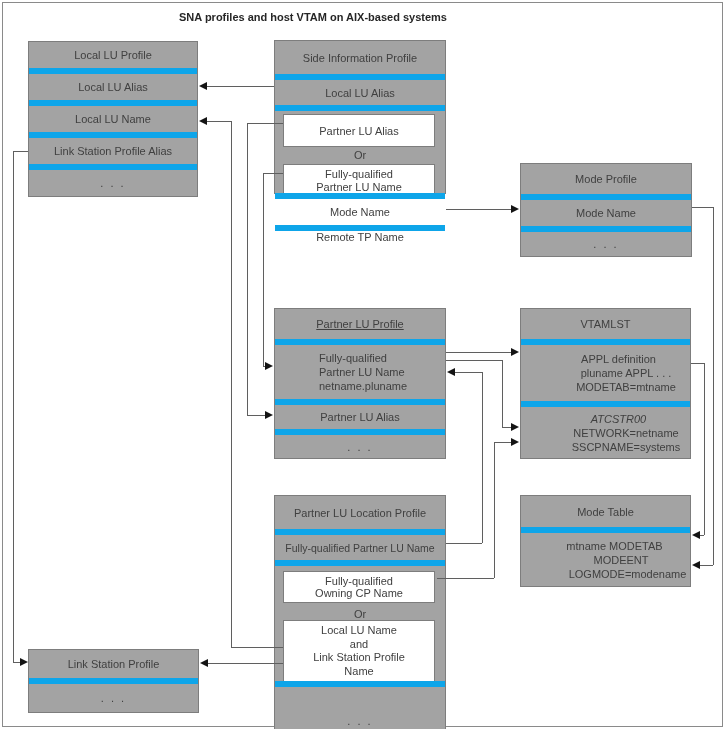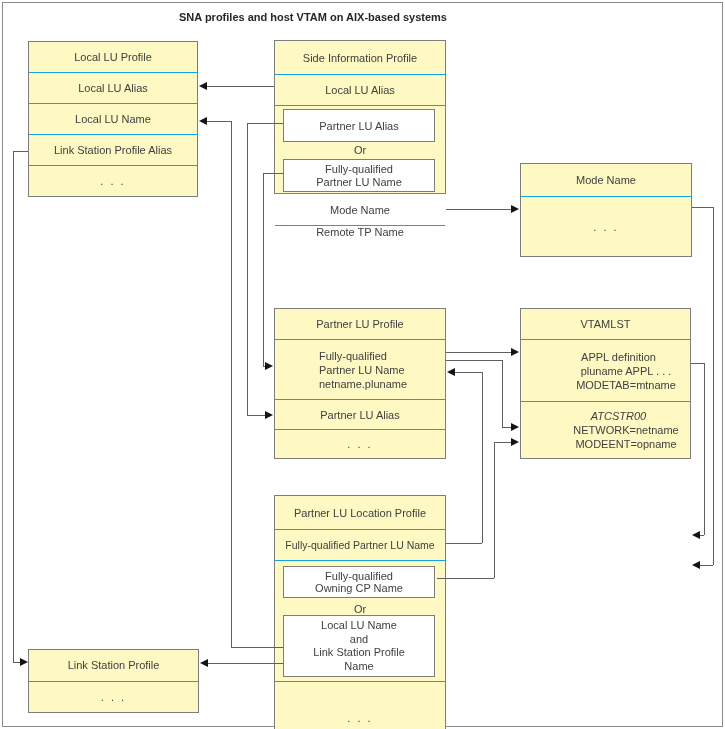--- a/index.html
+++ b/index.html
@@ -4,23 +4,23 @@
 <style>
   html,body{margin:0;padding:0;background:#fff;}
   .canvas{
     position:relative;width:725px;height:729px;background:#ffffff;overflow:hidden;
     font-family:"Liberation Sans", sans-serif;font-size:11px;color:#404040;
   }
   .frame{position:absolute;left:2px;top:2px;width:721px;height:725px;
     border:1px solid #8a8a8a;box-sizing:border-box;}
   .title{position:absolute;left:0;top:11px;width:626px;text-align:center;
     font-weight:bold;color:#262626;font-size:11px;}
-  .box{position:absolute;border:1px solid #7d7d7d;background:#fef9c3;
+  .box{position:absolute;border:1px solid #7d7d7d;background:#a3a3a3;
     box-sizing:border-box;display:flex;flex-direction:column;}
-  .row{border-top:1px solid #0ea5e9;display:flex;align-items:center;justify-content:center;
+  .row{border-top:6px solid #0ea5e9;display:flex;align-items:center;justify-content:center;
     text-align:center;position:relative;box-sizing:border-box;flex:0 0 auto;}
   .row:first-child{border-top:none;}
   .grow{flex:1 1 auto;}
   .pre{white-space:pre-line;line-height:13px;}
   .leftalign{justify-content:flex-start;text-align:left;}
   .inner{position:absolute;left:8px;width:152px;border:1px solid #7d7d7d;background:#fff;
     box-sizing:border-box;display:flex;align-items:center;justify-content:center;text-align:center;}
   .orlbl{position:absolute;left:0;width:100%;text-align:center;}
   .code{display:flex;flex-direction:column;justify-content:center;align-items:center;text-align:left;}
   .cl{line-height:14px;}
@@ -54,62 +54,71 @@
       <div class="inner" style="top:3px;height:33px;">Partner LU Alias</div>
       <div class="orlbl" style="top:38px;">Or</div>
       <div class="inner pre" style="top:53px;height:33px;">Fully-qualified
 Partner LU Name</div>
     </div>
     <div class="row" style="height:32px;">Mode Name</div>
     <div class="row grow">Remote TP Name</div>
   </div>
 
   <div class="box" style="left:520px;top:163px;width:172px;height:94px;">
+    <div class="row" style="height:30px;">Mode Profile</div>
     <div class="row" style="height:32px;">Mode Name</div>
     <div class="row grow dots">. . .</div>
   </div>
 
   <div class="box" style="left:274px;top:308px;width:172px;height:151px;">
-    <div class="row" style="height:30px;">Partner LU Profile</div>
+    <div class="row" style="height:30px;text-decoration:underline;">Partner LU Profile</div>
     <div class="row pre leftalign" style="height:60px;padding-left:44px;line-height:14px;">Fully-qualified
 Partner LU Name
 netname.pluname</div>
     <div class="row" style="height:30px;">Partner LU Alias</div>
     <div class="row grow dots">. . .</div>
   </div>
 
   <div class="box" style="left:520px;top:308px;width:171px;height:151px;">
     <div class="row" style="height:30px;">VTAMLST</div>
     <div class="row code" style="height:62px;">
       <div class="cl" style="padding-left:26px;">APPL definition</div>
       <div class="cl" style="padding-left:41px;">pluname APPL . . .</div>
       <div class="cl" style="padding-left:41px;">MODETAB=mtname</div>
     </div>
     <div class="row code grow">
       <div class="cl" style="padding-left:26px;font-style:italic;">ATCSTR00</div>
       <div class="cl" style="padding-left:41px;">NETWORK=netname</div>
-      <div class="cl" style="padding-left:41px;">MODEENT=opname</div>
+      <div class="cl" style="padding-left:41px;">SSCPNAME=systems</div>
     </div>
   </div>
 
   <div class="box" style="left:274px;top:495px;width:172px;height:260px;">
     <div class="row" style="height:33px;">Partner LU Location Profile</div>
     <div class="row small" style="height:31px;">Fully-qualified Partner LU Name</div>
     <div class="row" style="height:121px;">
       <div class="inner pre" style="top:5px;height:32px;line-height:12.5px;">Fully-qualified
 Owning CP Name</div>
       <div class="orlbl" style="top:42px;">Or</div>
       <div class="inner pre" style="top:54px;height:62px;line-height:13.5px;">Local LU Name
 and
 Link Station Profile
 Name</div>
     </div>
     <div class="row grow dots">. . .</div>
   </div>
 
+  <div class="box" style="left:520px;top:495px;width:171px;height:92px;">
+    <div class="row" style="height:31px;">Mode Table</div>
+    <div class="row code grow">
+      <div class="cl" style="padding-left:18px;">mtname MODETAB</div>
+      <div class="cl" style="padding-left:31px;">MODEENT</div>
+      <div class="cl" style="padding-left:44px;">LOGMODE=modename</div>
+    </div>
+  </div>
 
   <div class="box" style="left:28px;top:649px;width:171px;height:64px;">
     <div class="row grow">Link Station Profile</div>
     <div class="row grow dots">. . .</div>
   </div>
 
   <div>
     <div class="ln" style="left:207px;top:86px;width:67px;height:1px;"></div>
     <div class="ah-l" style="left:199px;top:82px;"></div>
   </div>

